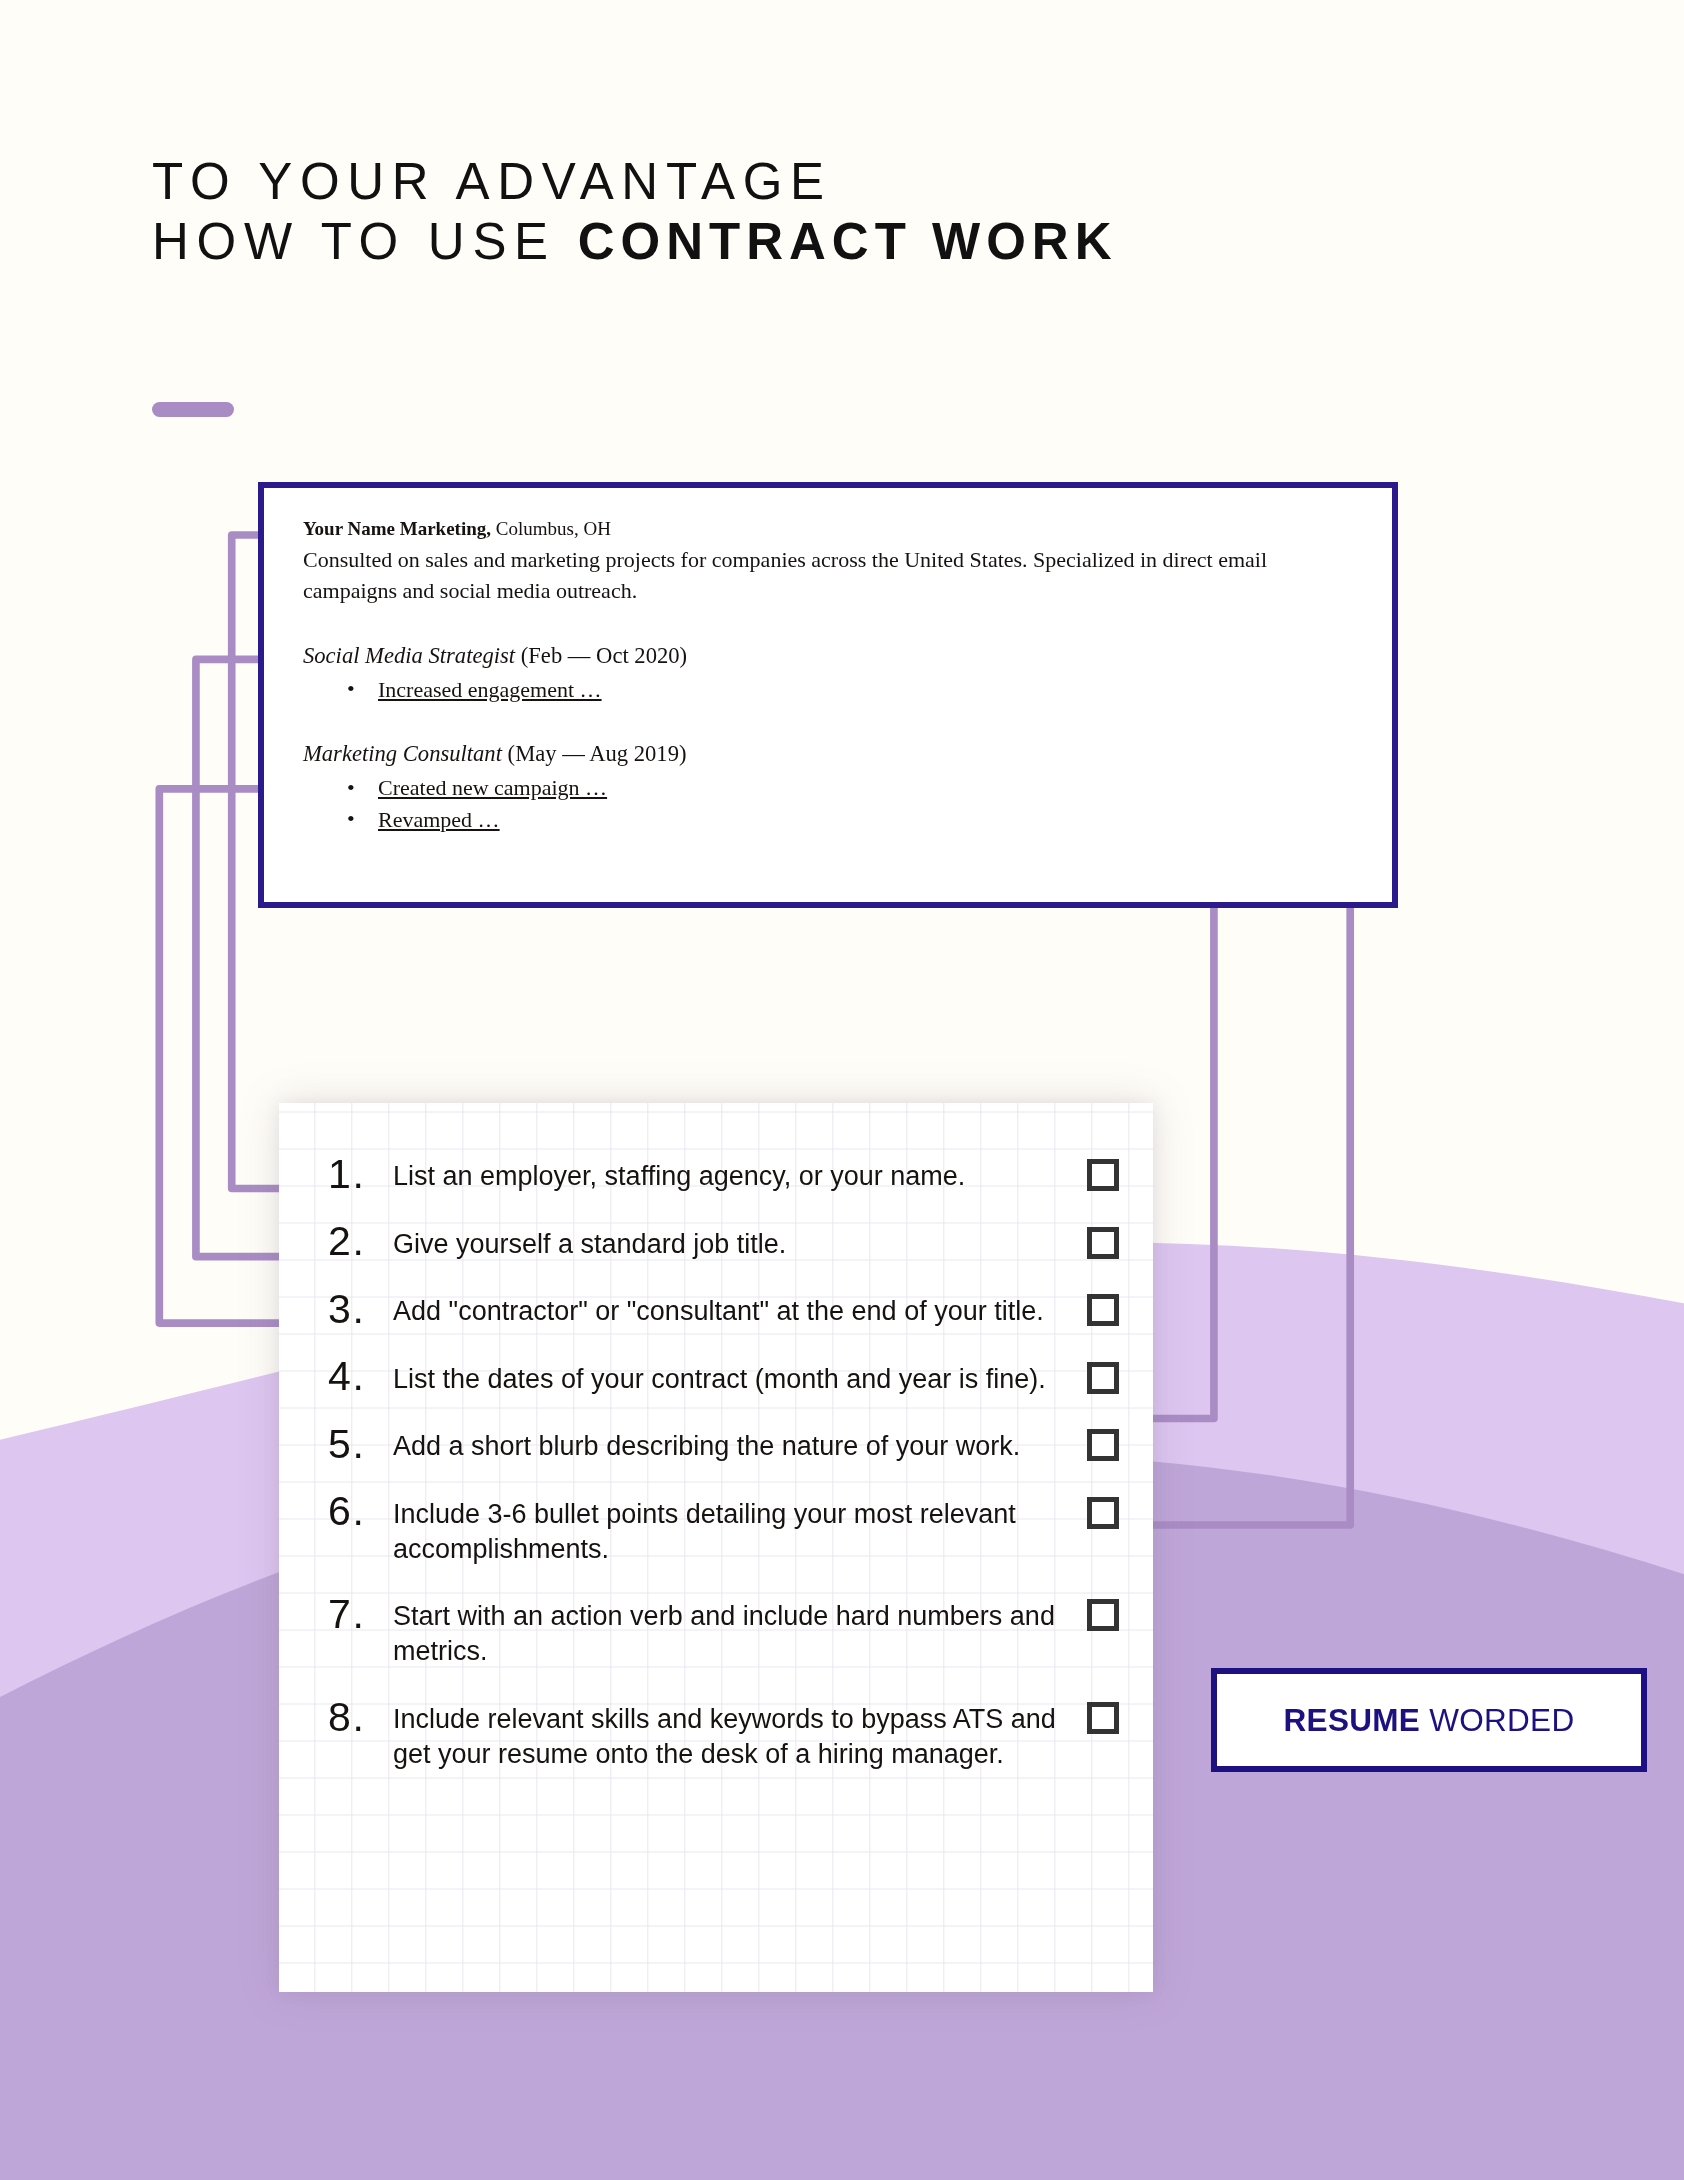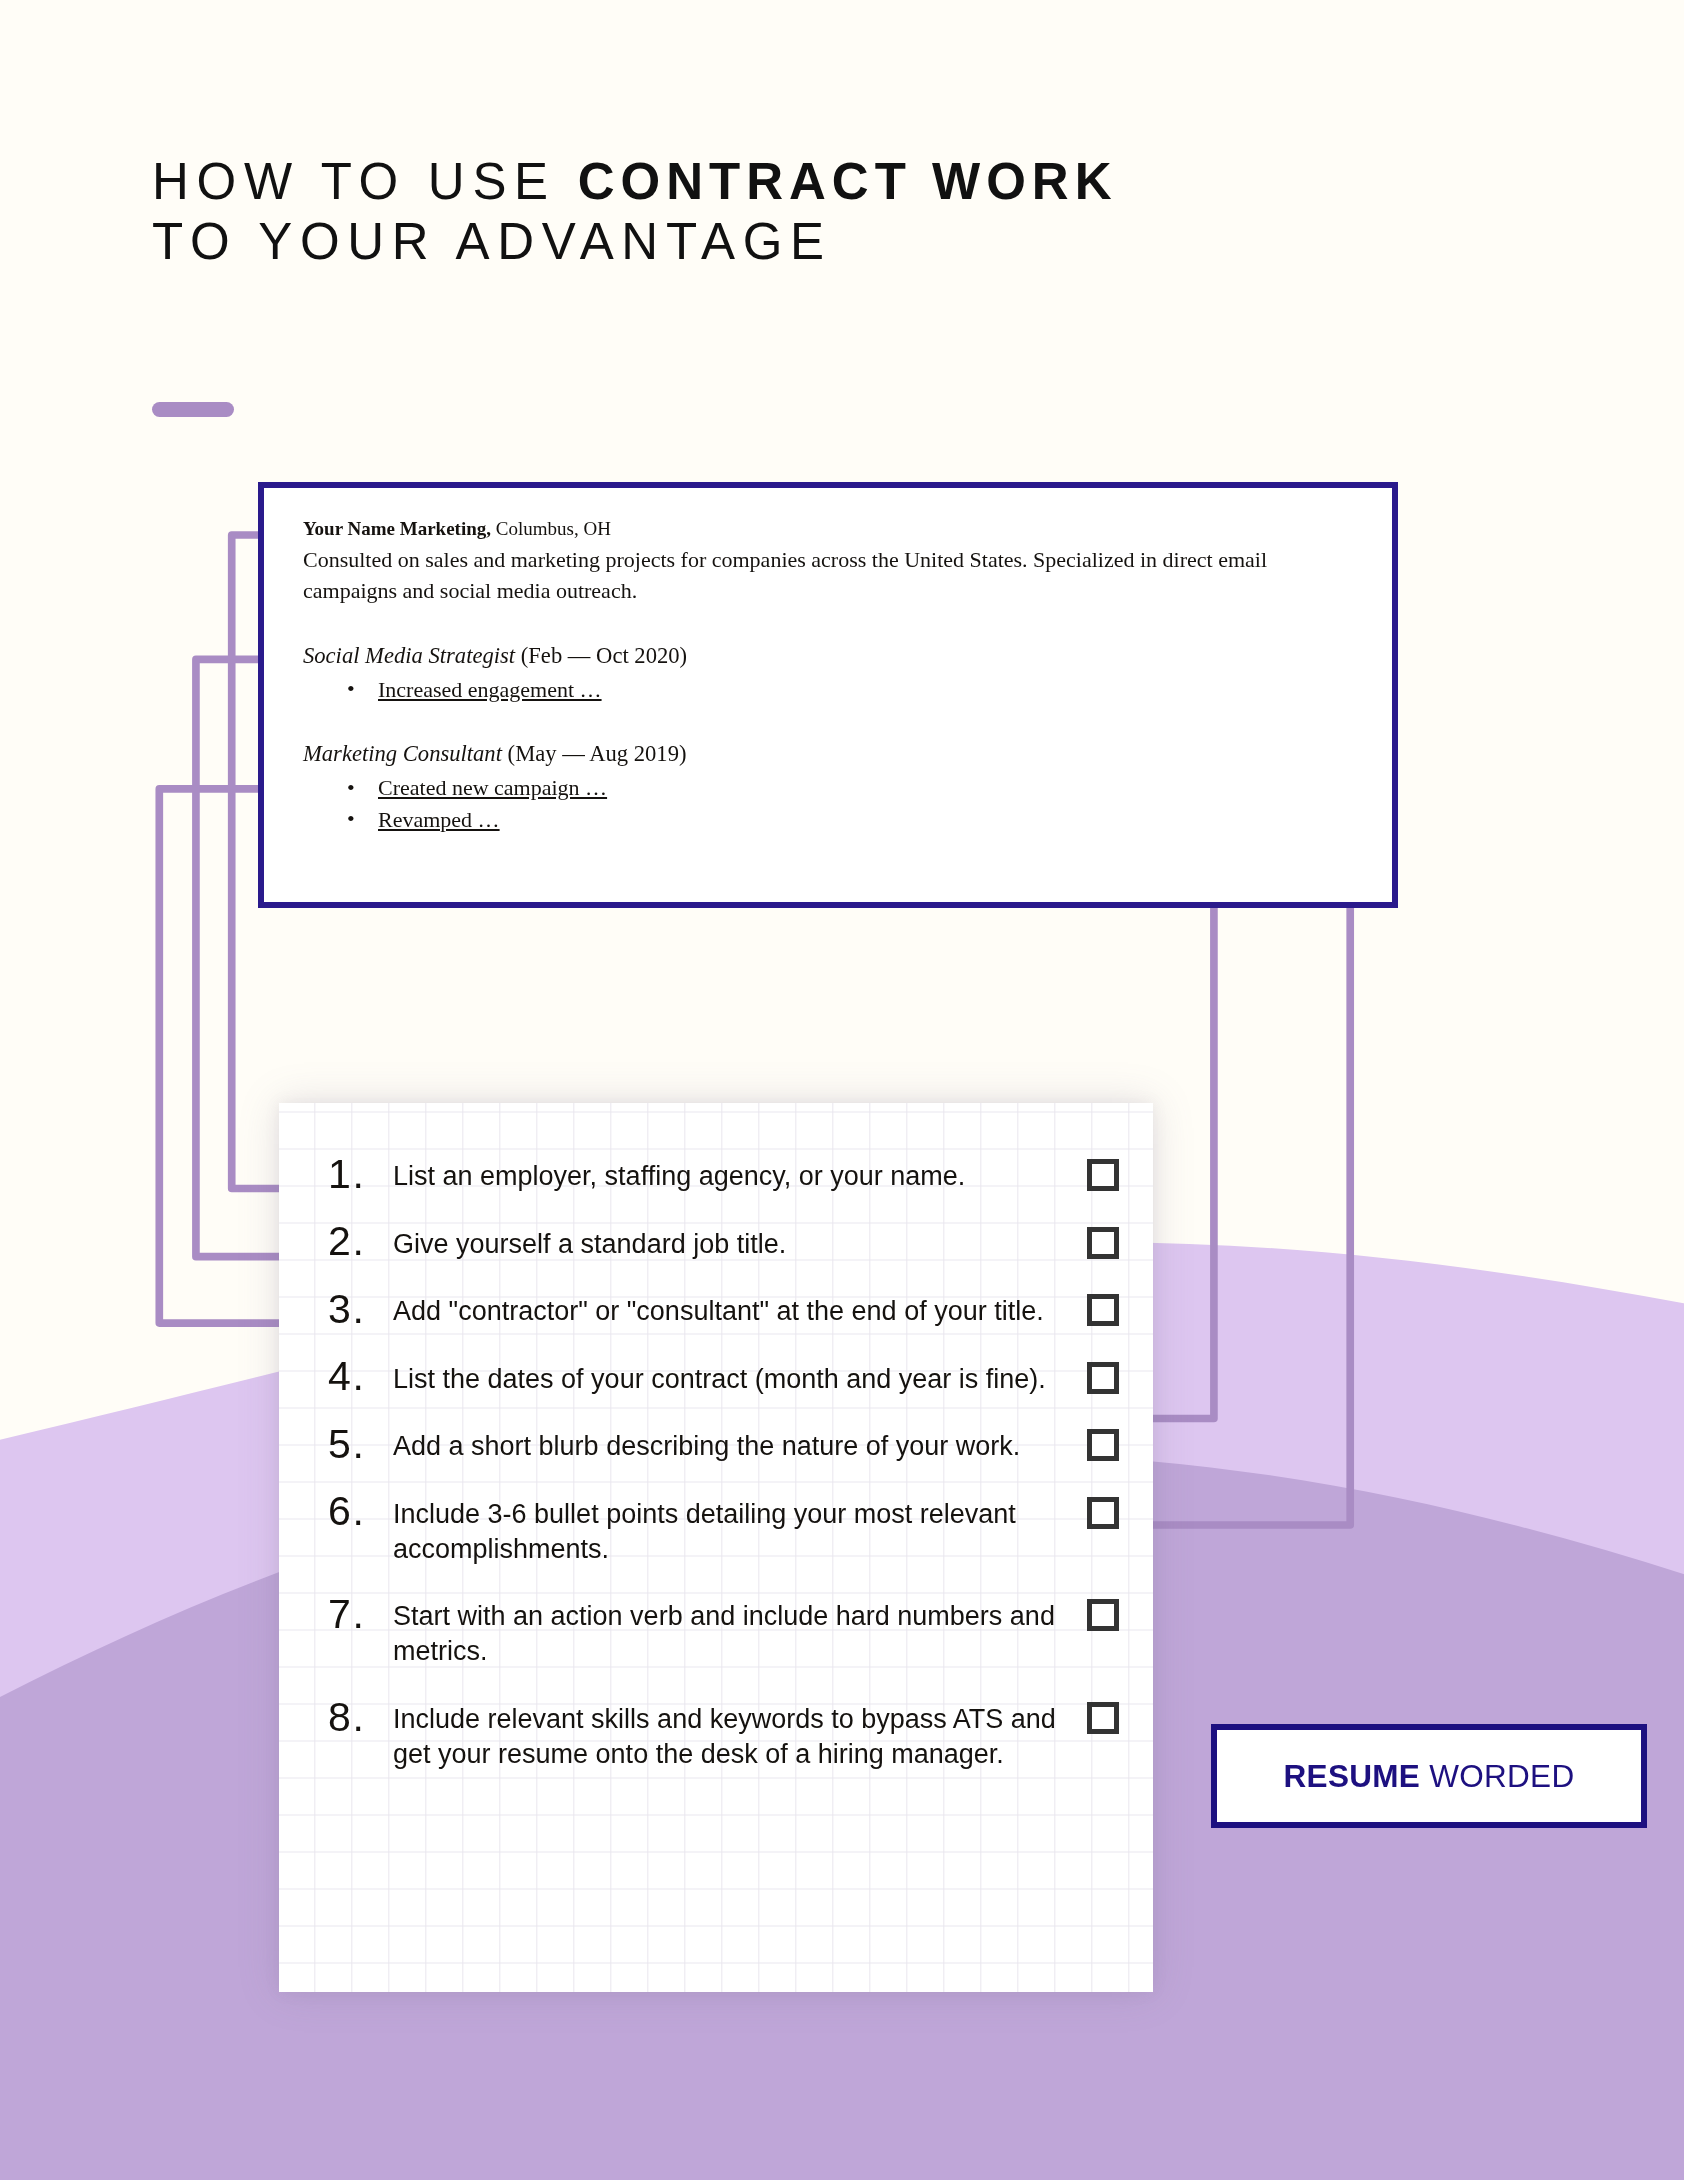--- a/index.html
+++ b/index.html
@@ -180,21 +180,21 @@
     border: 5.1px solid #333333;
     background: #ffffff;
     margin-top: 3.4px;
     margin-right: 3.4px;
   }
 
   
   #logo-badge {
     position: absolute;
     left: 1211px;
-    top: 1724px;
+    top: 1668px;
     width: 436px;
     height: 104px;
     box-sizing: border-box;
     border: 6px solid #1d1080;
     background: #ffffff;
     z-index: 8;
     display: flex;
     align-items: center;
     justify-content: center;
   }
@@ -209,22 +209,22 @@
 </style>
 </head>
 <body>
 
 <svg id="waves" viewBox="0 0 1978 2560" preserveAspectRatio="none">
   <path fill="#ddc6f0" d="M0,1690 C330,1612 560,1545 900,1490 C1240,1436 1560,1452 1978,1530 L1978,2560 L0,2560 Z"></path>
   <path fill="#bfa6d8" d="M0,1992 C300,1838 620,1720 1010,1706 C1400,1692 1700,1760 1978,1848 L1978,2560 L0,2560 Z"></path>
 </svg>
 
 <div id="heading">
+  <div class="title-line">TO YOUR ADVANTAGE</div>
   <div class="title-line"><span>HOW TO USE </span><span class="title-strong">CONTRACT WORK</span></div>
-  <div class="title-line">TO YOUR ADVANTAGE</div>
 </div>
 
 <div id="accent-bar"></div>
 
 <svg id="connectors" viewBox="0 0 1978 2560" preserveAspectRatio="none">
   <g fill="none" stroke="#a98cc4" stroke-width="9" stroke-linecap="round" stroke-linejoin="round">
 
     <path d="M330,628 L272,628 L272,1395 L420,1395"></path>
 
     <path d="M330,774 L230,774 L230,1475 L420,1475"></path>

